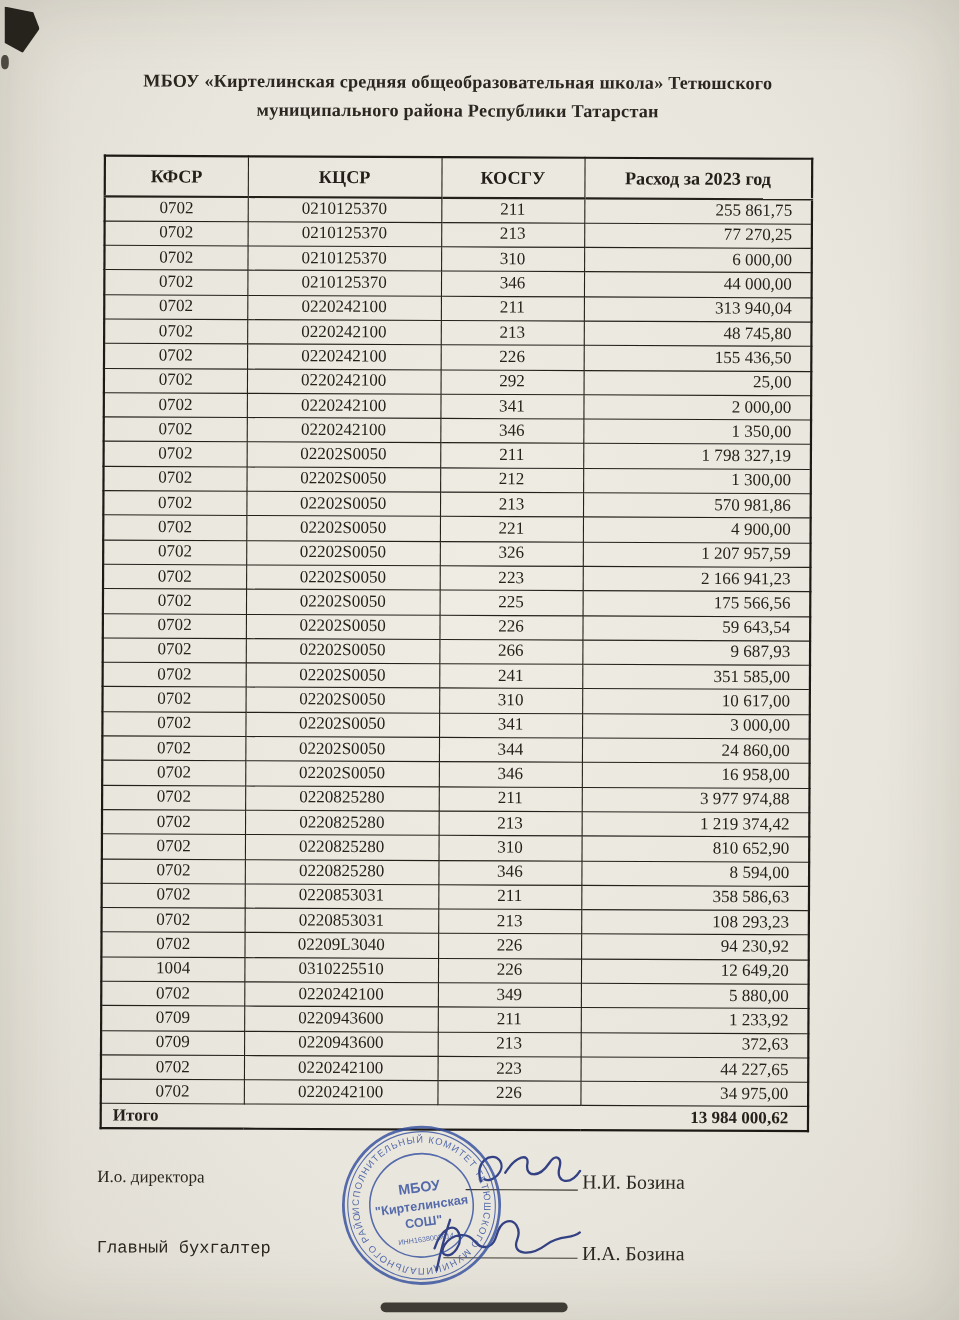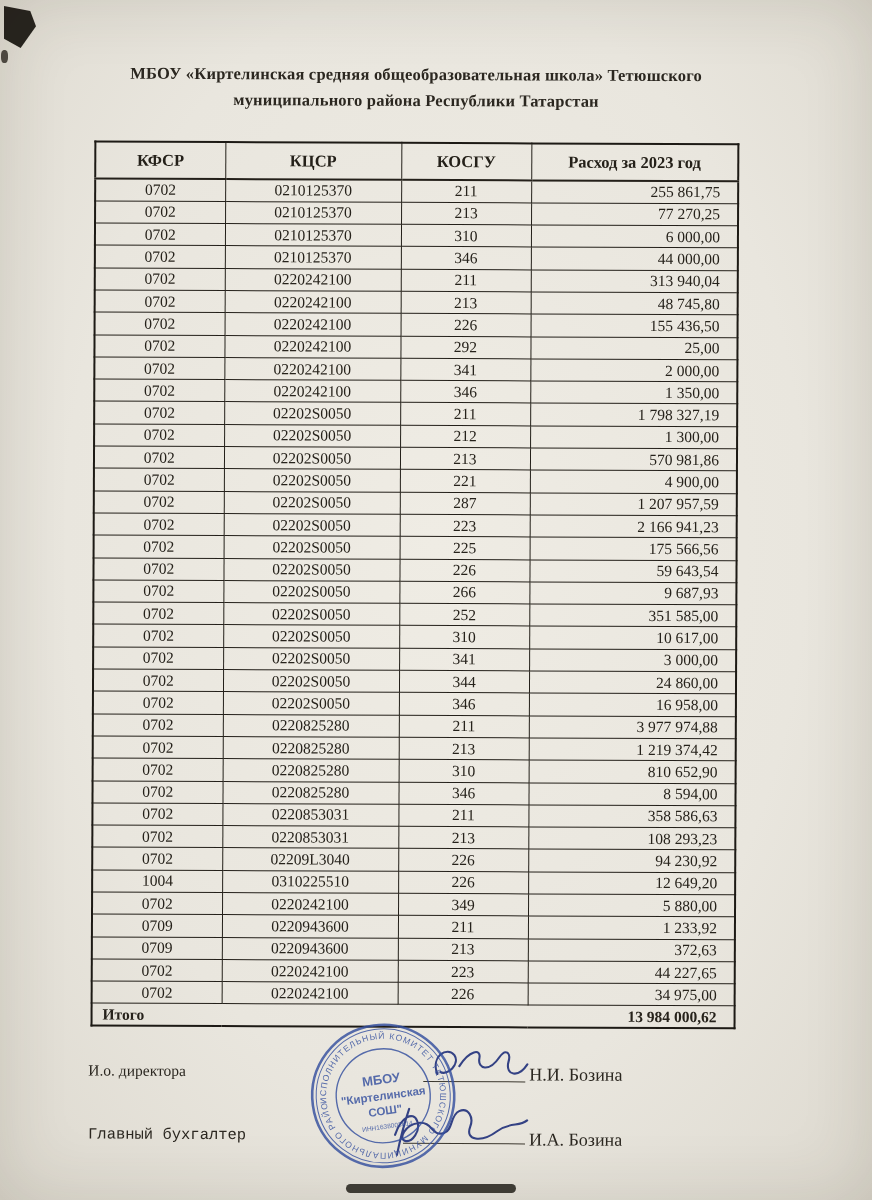--- a/index.html
+++ b/index.html
@@ -163,21 +163,21 @@
           </tr>
           <tr>
             <td>0702</td>
             <td>02202S0050</td>
             <td>221</td>
             <td class="amount">4 900,00</td>
           </tr>
           <tr>
             <td>0702</td>
             <td>02202S0050</td>
-            <td>287</td>
+            <td>326</td>
             <td class="amount">1 207 957,59</td>
           </tr>
           <tr>
             <td>0702</td>
             <td>02202S0050</td>
             <td>223</td>
             <td class="amount">2 166 941,23</td>
           </tr>
           <tr>
             <td>0702</td>
@@ -193,21 +193,21 @@
           </tr>
           <tr>
             <td>0702</td>
             <td>02202S0050</td>
             <td>266</td>
             <td class="amount">9 687,93</td>
           </tr>
           <tr>
             <td>0702</td>
             <td>02202S0050</td>
-            <td>252</td>
+            <td>241</td>
             <td class="amount">351 585,00</td>
           </tr>
           <tr>
             <td>0702</td>
             <td>02202S0050</td>
             <td>310</td>
             <td class="amount">10 617,00</td>
           </tr>
           <tr>
             <td>0702</td>

